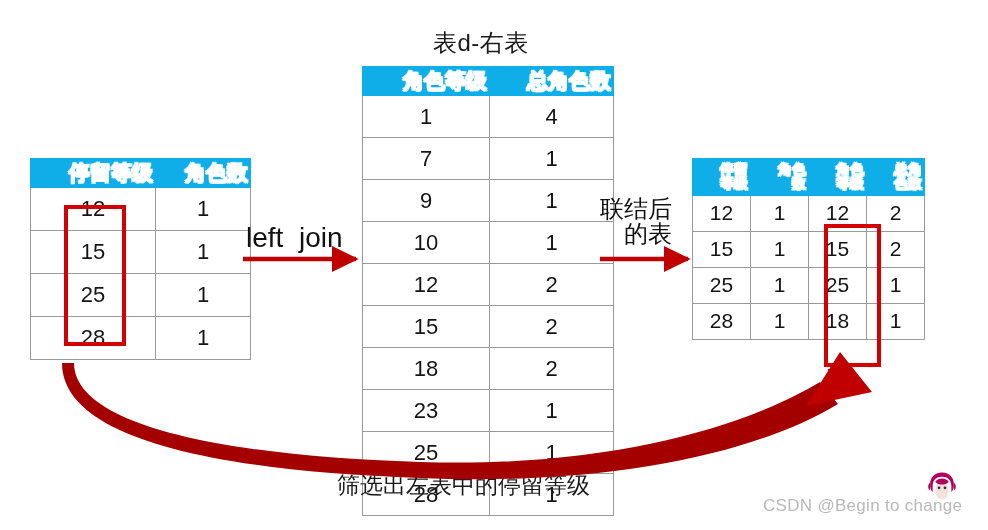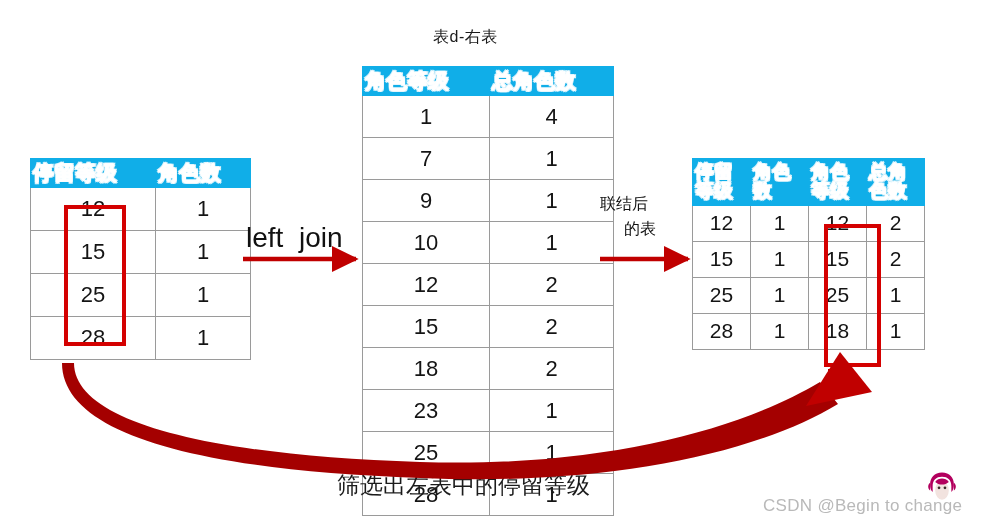--- a/index.html
+++ b/index.html
@@ -16,42 +16,42 @@
     color: #1b1b1b;
   }
   .stage {
     position: absolute;
     inset: 0;
   }
   .abs { position: absolute; }
 
   
   .tbl-title {
-    font-size: 16px;
+    font-size: 24px;
     font-weight: 400;
     color: #1b1b1b;
     letter-spacing: .5px;
     white-space: nowrap;
   }
 
   
   table.dtable {
     border-collapse: collapse;
     table-layout: fixed;
     background: #ffffff;
   }
   table.dtable th {
     background: #10AEE8;
     color: #ffffff;
     font-weight: bold;
     font-size: 21px;
     line-height: 1.02;
     padding: 3px 2px 4px 2px;
     border: 1px solid #10AEE8;
-    text-align: left;
+    text-align: right;
     text-shadow:
       -1px -1px 0 rgba(255,255,255,.85),
        1px -1px 0 rgba(255,255,255,.85),
       -1px  1px 0 rgba(255,255,255,.85),
        1px  1px 0 rgba(255,255,255,.85);
     letter-spacing: 0px;
   }
   table.dtable td {
     border: 1px solid #9a9a9a;
     text-align: center;
@@ -66,38 +66,38 @@
   #table-left th.c1 { width: 120px; }
   #table-left th.c2 { width: 90px; }
   #table-left td { height: 42px; }
 
   
   #table-mid th.c1 { width: 122px; }
   #table-mid th.c2 { width: 119px; }
   #table-mid td { height: 41px; }
 
   
-  #table-right th { width: 53px; font-size: 19px; }
+  #table-right th { width: 53px; font-size: 14px; }
   #table-right td { height: 35px; font-size: 21px; }
 
   
   .redbox {
     border: 4px solid #D40000;
     box-sizing: border-box;
     pointer-events: none;
   }
 
   
   .arrow-label {
     font-size: 28px;
     color: #111111;
     white-space: pre;
     line-height: 1.15;
   }
-  .arrow-label.cn { font-size: 16px; }
+  .arrow-label.cn { font-size: 24px; }
 
   
   .caption {
     font-size: 23px;
     color: #1b1b1b;
     white-space: nowrap;
   }
 
   
   .watermark {

